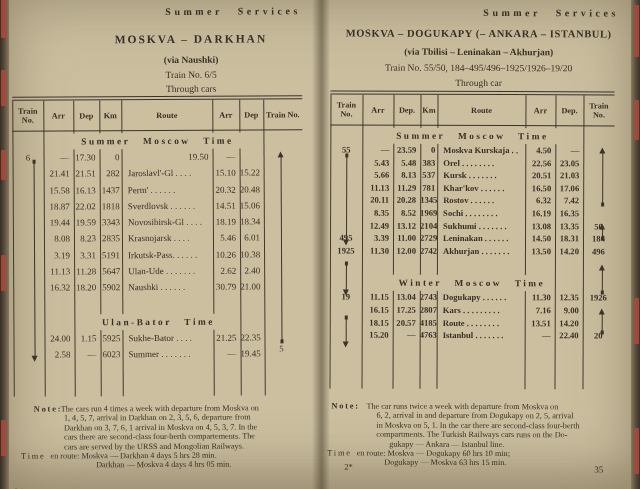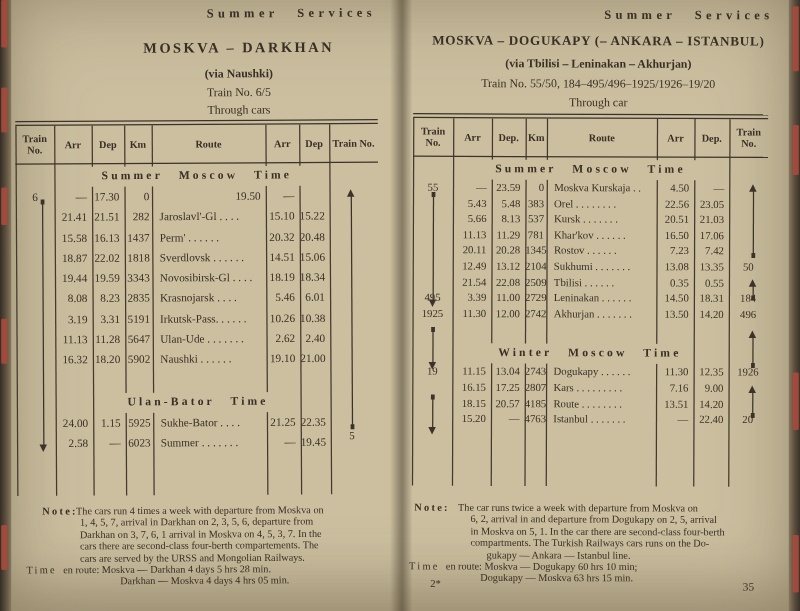--- a/index.html
+++ b/index.html
@@ -26,21 +26,21 @@
   .thr{font-size:9.5px;}
   .tbl{position:absolute;border-top:4px double #3b332a;}
   .thead{position:relative;display:grid;height:30px;border-bottom:1.6px solid #3b332a;z-index:2;}
   .hc{display:flex;align-items:center;justify-content:center;text-align:center;
       font-size:8.2px;font-weight:bold;line-height:9px;padding:0 1px;}
   .tbody{position:relative;}
   .trow{display:grid;}
   .tL .thead,.tL .trow{grid-template-columns:31px 30px 26px 22px 91px 27px 24px 1fr;}
   .tR .thead,.tR .trow{grid-template-columns:32px 31px 27px 17px 88px 30px 28px 1fr;}
   .tL .trow{height:16.3px;line-height:16.3px;font-size:9px;}
-  .tR .trow{height:12.6px;line-height:12.6px;font-size:8.6px;}
+  .tR .trow{height:12.6px;line-height:12.6px;font-size:8.6px;font-weight:bold;}
   .c{white-space:nowrap;overflow:visible;}
   .c0,.c7{text-align:center;}
   .c1,.c2,.c5,.c6{text-align:right;padding-right:4px;}
   .c3{text-align:right;padding-right:2px;}
   .c4{text-align:left;padding-left:6px;}
   .sec-heading{position:relative;z-index:3;width:fit-content;margin:2px auto 0;padding:0 9px;
       background:#cbbfa0;font-size:9.3px;font-weight:bold;letter-spacing:2.5px;word-spacing:8px;
       height:16px;line-height:16px;white-space:nowrap;}
   .trow + .sec-heading{margin-top:18px;}
   .vl{position:absolute;top:0;bottom:0;width:1.3px;background:#43392e;z-index:1;}
@@ -183,21 +183,21 @@
             <div class="c c5">2.62</div>
             <div class="c c6">2.40</div>
             <div class="c c7"></div>
           </div>
           <div class="trow">
             <div class="c c0"></div>
             <div class="c c1">16.32</div>
             <div class="c c2">18.20</div>
             <div class="c c3">5902</div>
             <div class="c c4">Naushki . . . . . .</div>
-            <div class="c c5">19.10</div>
+            <div class="c c5">30.79</div>
             <div class="c c6">21.00</div>
             <div class="c c7"></div>
           </div>
           <div class="sec-heading">Ulan-Bator Time</div>
           <div class="trow">
             <div class="c c0"></div>
             <div class="c c1">24.00</div>
             <div class="c c2">1.15</div>
             <div class="c c3">5925</div>
             <div class="c c4">Sukhe-Bator . . . .</div>
@@ -301,43 +301,43 @@
             <div class="c c5">16.50</div>
             <div class="c c6">17.06</div>
             <div class="c c7"></div>
           </div>
           <div class="trow">
             <div class="c c0"></div>
             <div class="c c1">20.11</div>
             <div class="c c2">20.28</div>
             <div class="c c3">1345</div>
             <div class="c c4">Rostov . . . . . .</div>
-            <div class="c c5">7.23</div>
+            <div class="c c5">6.32</div>
             <div class="c c6">7.42</div>
+            <div class="c c7"></div>
+          </div>
+          <div class="trow">
+            <div class="c c0"></div>
+            <div class="c c1">8.35</div>
+            <div class="c c2">8.52</div>
+            <div class="c c3">1969</div>
+            <div class="c c4">Sochi . . . . . . . .</div>
+            <div class="c c5">16.19</div>
+            <div class="c c6">16.35</div>
             <div class="c c7"></div>
           </div>
           <div class="trow">
             <div class="c c0"></div>
             <div class="c c1">12.49</div>
             <div class="c c2">13.12</div>
             <div class="c c3">2104</div>
             <div class="c c4">Sukhumi . . . . . . .</div>
             <div class="c c5">13.08</div>
             <div class="c c6">13.35</div>
             <div class="c c7">50</div>
-          </div>
-          <div class="trow">
-            <div class="c c0"></div>
-            <div class="c c1">21.54</div>
-            <div class="c c2">22.08</div>
-            <div class="c c3">2509</div>
-            <div class="c c4">Tbilisi . . . . . .</div>
-            <div class="c c5">0.35</div>
-            <div class="c c6">0.55</div>
-            <div class="c c7"></div>
           </div>
           <div class="trow">
             <div class="c c0">495</div>
             <div class="c c1">3.39</div>
             <div class="c c2">11.00</div>
             <div class="c c3">2729</div>
             <div class="c c4">Leninakan . . . . . .</div>
             <div class="c c5">14.50</div>
             <div class="c c6">18.31</div>
             <div class="c c7">184</div>

